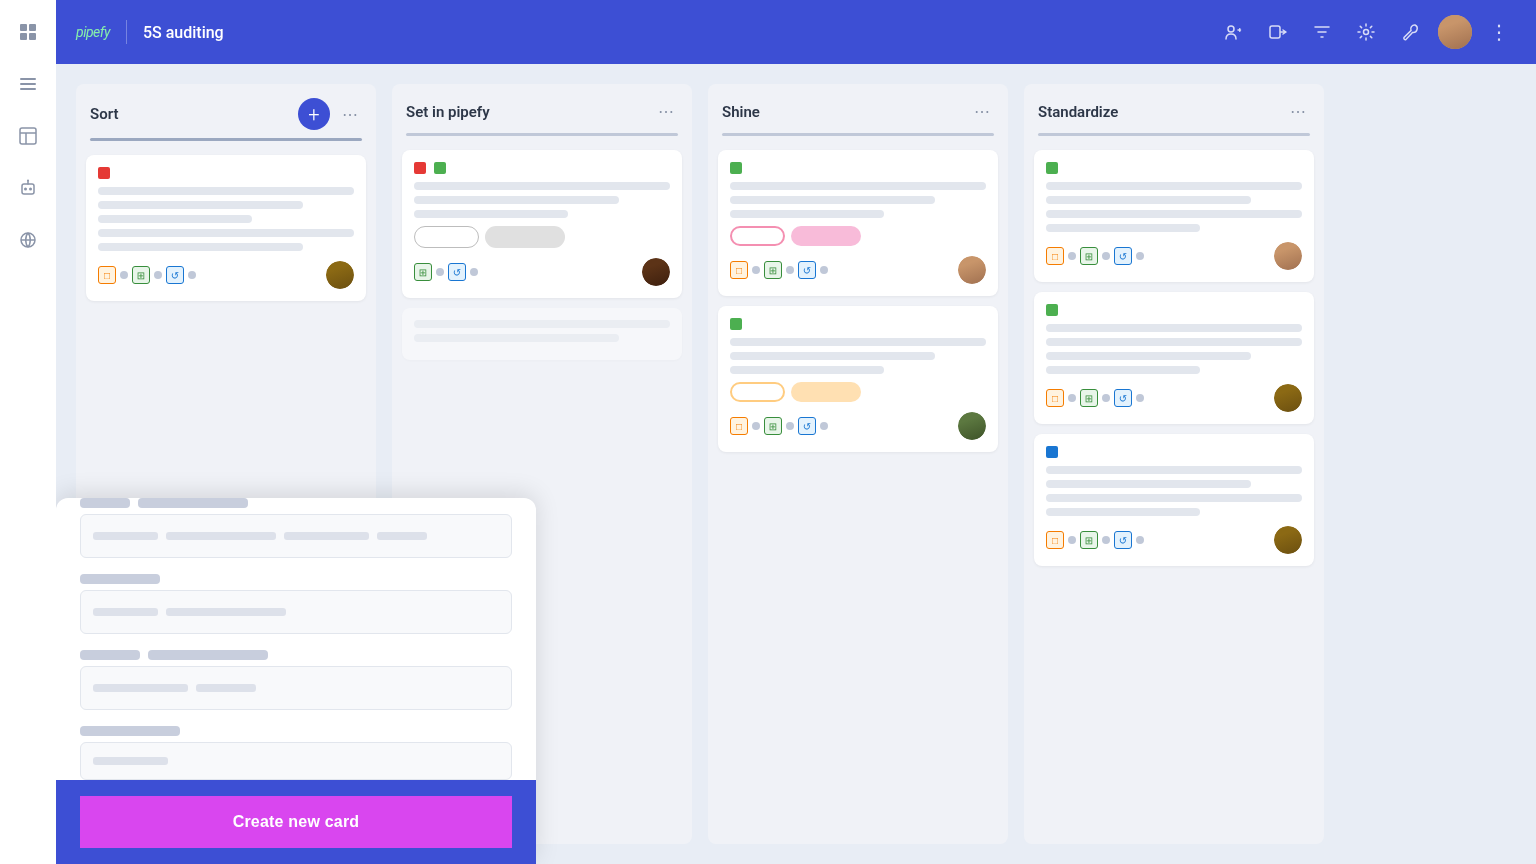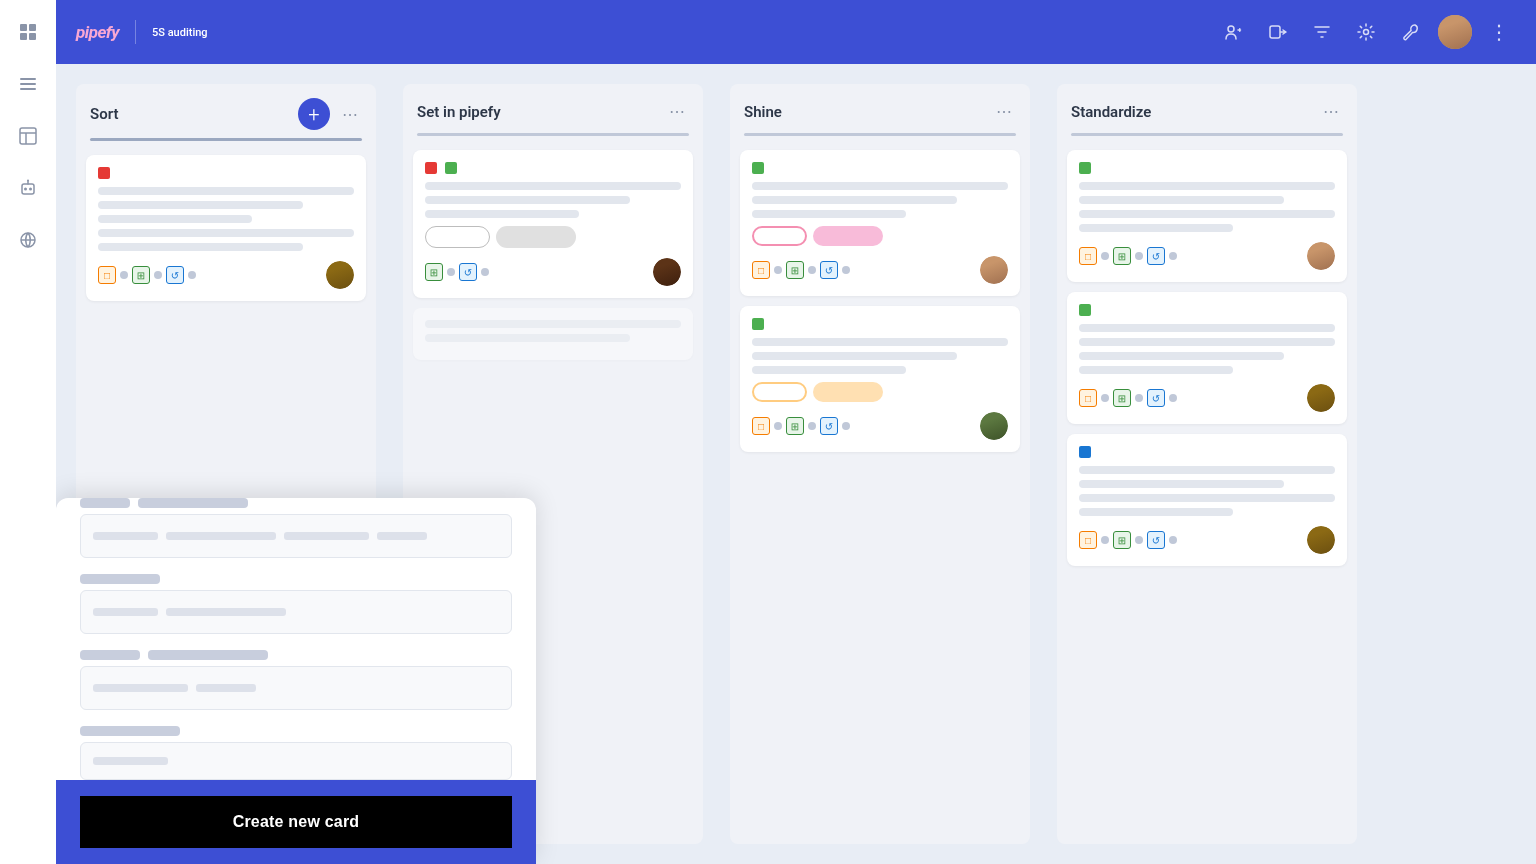--- a/index.html
+++ b/index.html
@@ -59,21 +59,21 @@
       align-items: center;
       gap: 16px;
     }
     .logo-divider {
       width: 1px;
       height: 24px;
       background: rgba(255,255,255,0.3);
     }
     .pipe-title {
       color: white;
-      font-size: 11px;
+      font-size: 16px;
       font-weight: 500;
     }
     .header-right {
       display: flex;
       align-items: center;
       gap: 12px;
     }
     .header-icon-btn {
       width: 32px;
       height: 32px;
@@ -101,21 +101,21 @@
       align-items: flex-end;
       justify-content: center;
       overflow: hidden;
     }
 
     
     .board-area {
       flex: 1;
       display: flex;
       padding: 20px;
-      gap: 27px;
+      gap: 16px;
       overflow-x: auto;
       position: relative;
     }
 
     
     .column {
       background: #f0f2f7;
       border-radius: 8px;
       width: 300px;
       flex-shrink: 0;
@@ -306,35 +306,35 @@
     }
     .form-footer {
       padding: 16px 24px;
       background: #3d4fd4;
       border-radius: 0 0 0 0;
       margin-top: auto;
     }
     .create-btn {
       width: 100%;
       height: 52px;
-      background: #000000;
+      background: #d946ef;
       color: white;
       border: none;
       font-size: 16px;
       font-weight: 700;
       cursor: pointer;
       letter-spacing: 0.2px;
     }
 
     
     .logo-text {
-      font-weight: 700;
+      font-weight: 400;
       font-style: italic;
-      font-size: 17px;
-      color: #f9a8d4;
+      font-size: 14px;
+      color: #86efac;
       letter-spacing: -0.5px;
     }
 
     
     .face-1 { background: linear-gradient(160deg, #8B6914 30%, #6b4f10 100%); }
     .face-2 { background: linear-gradient(160deg, #5c3317 30%, #3d1f0e 100%); }
     .face-3 { background: linear-gradient(160deg, #c8956a 30%, #a07050 100%); }
     .face-4 { background: linear-gradient(160deg, #8B6914 30%, #6b4f10 100%); }
     .face-5 { background: linear-gradient(160deg, #5c7840 30%, #3d5228 100%); }
 

